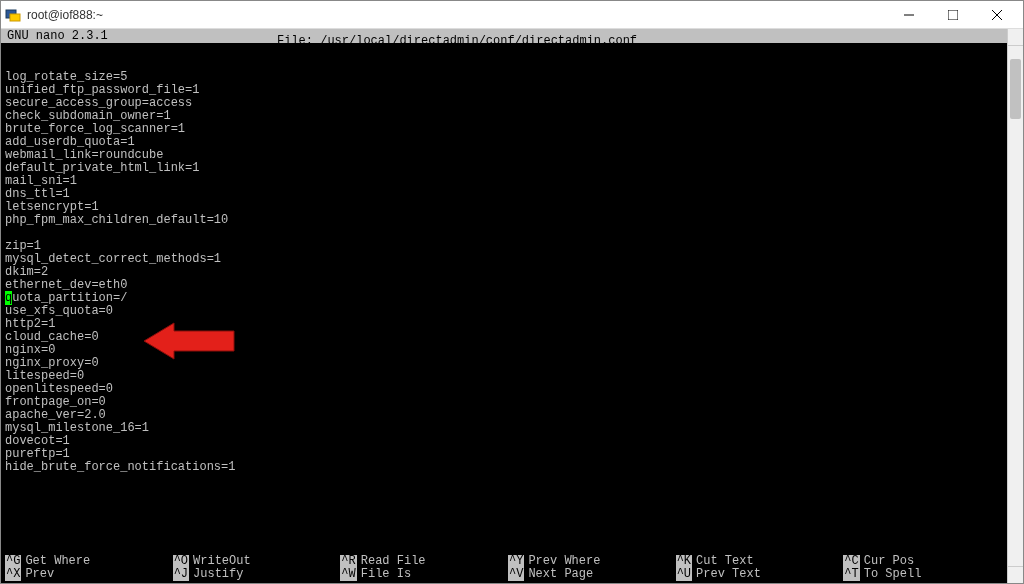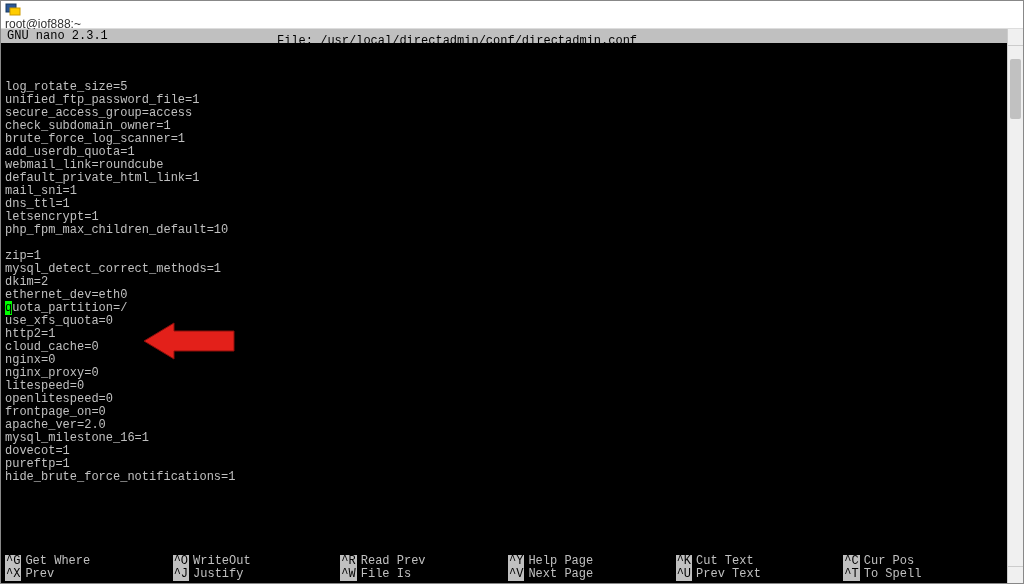--- a/index.html
+++ b/index.html
@@ -21,24 +21,24 @@
       border: 1px solid #888;
       background: #fff;
       display: flex;
       flex-direction: column;
     }
     .titlebar {
       height: 28px;
       background: #fff;
       border-bottom: 1px solid #ddd;
       display: flex;
+      align-items: center;
       padding: 0 4px;
       font-size: 12px;
       color: #333;
-      flex-direction: column;
     }
     .titlebar .icon {
       width: 16px;
       height: 16px;
       margin-right: 6px;
       display: inline-flex;
       align-items: center;
       justify-content: center;
     }
     .titlebar .wintitle {
@@ -79,21 +79,21 @@
       background: #c0c0c0;
       color: #000;
       display: flex;
       padding: 0 6px;
       height: 14px;
       align-items: center;
     }
     .nano-header .left { width: 250px; }
     .nano-header .center { flex: 1; text-align: left; padding-left: 20px; margin-top: 10px; }
     .nano-body {
-      padding: 12px 4px;
+      padding: 2px 4px;
       white-space: pre;
       font-family: Liberation Mono, monospace;
     }
     .nano-body .line { height: 13px; }
     .cursor-char {
       background: #00ff00;
       color: #000;
     }
     .nano-footer {
       position: absolute;
@@ -200,25 +200,25 @@
           <div class="shortcut">
             <span class="key">^G</span>
             <span>Get Where</span>
           </div>
           <div class="shortcut">
             <span class="key">^O</span>
             <span>WriteOut</span>
           </div>
           <div class="shortcut">
             <span class="key">^R</span>
-            <span>Read Prev</span>
+            <span>Read File</span>
           </div>
           <div class="shortcut">
             <span class="key">^Y</span>
-            <span>Help Page</span>
+            <span>Prev Where</span>
           </div>
           <div class="shortcut">
             <span class="key">^K</span>
             <span>Cut Text</span>
           </div>
           <div class="shortcut">
             <span class="key">^C</span>
             <span>Cur Pos</span>
           </div>
           <div class="shortcut">

